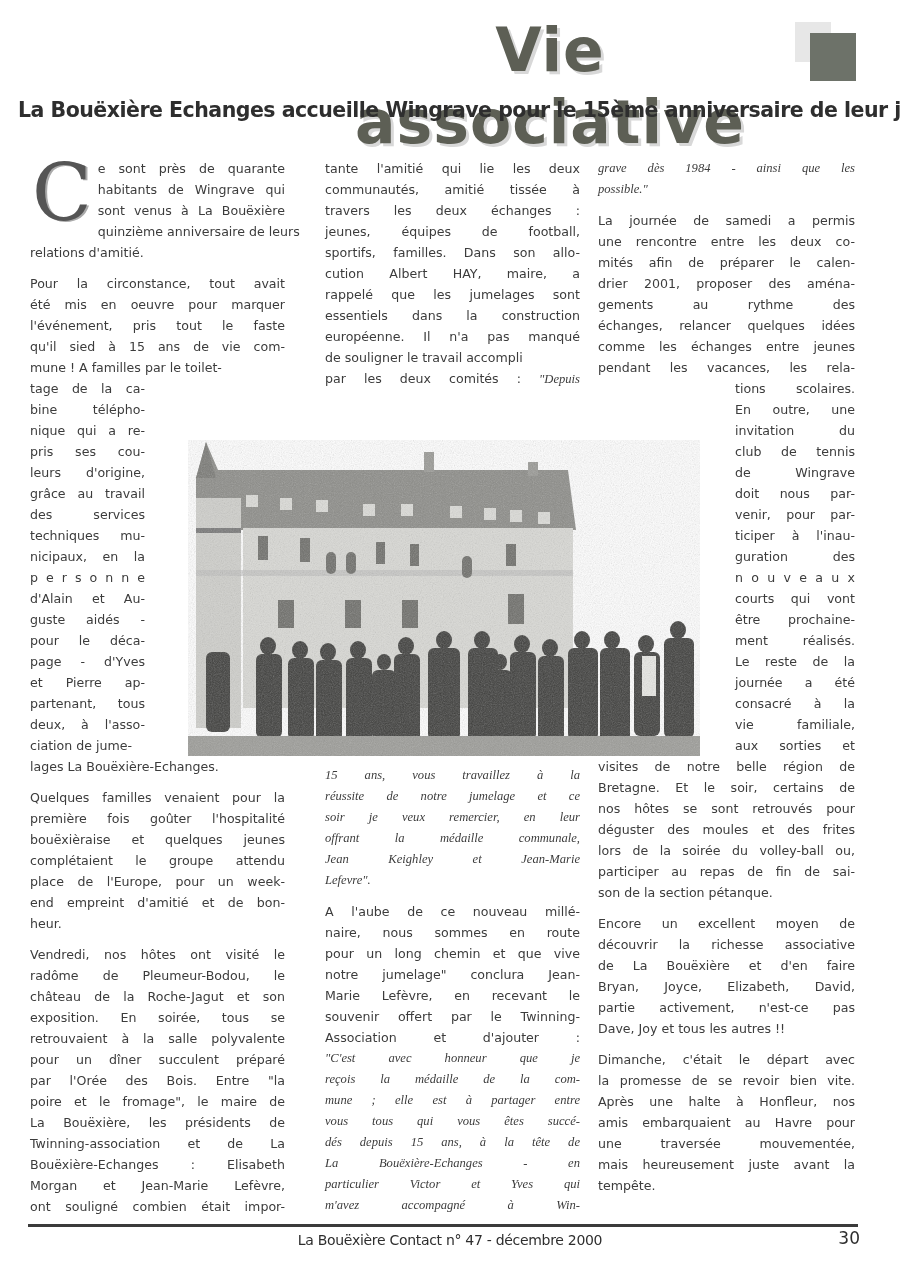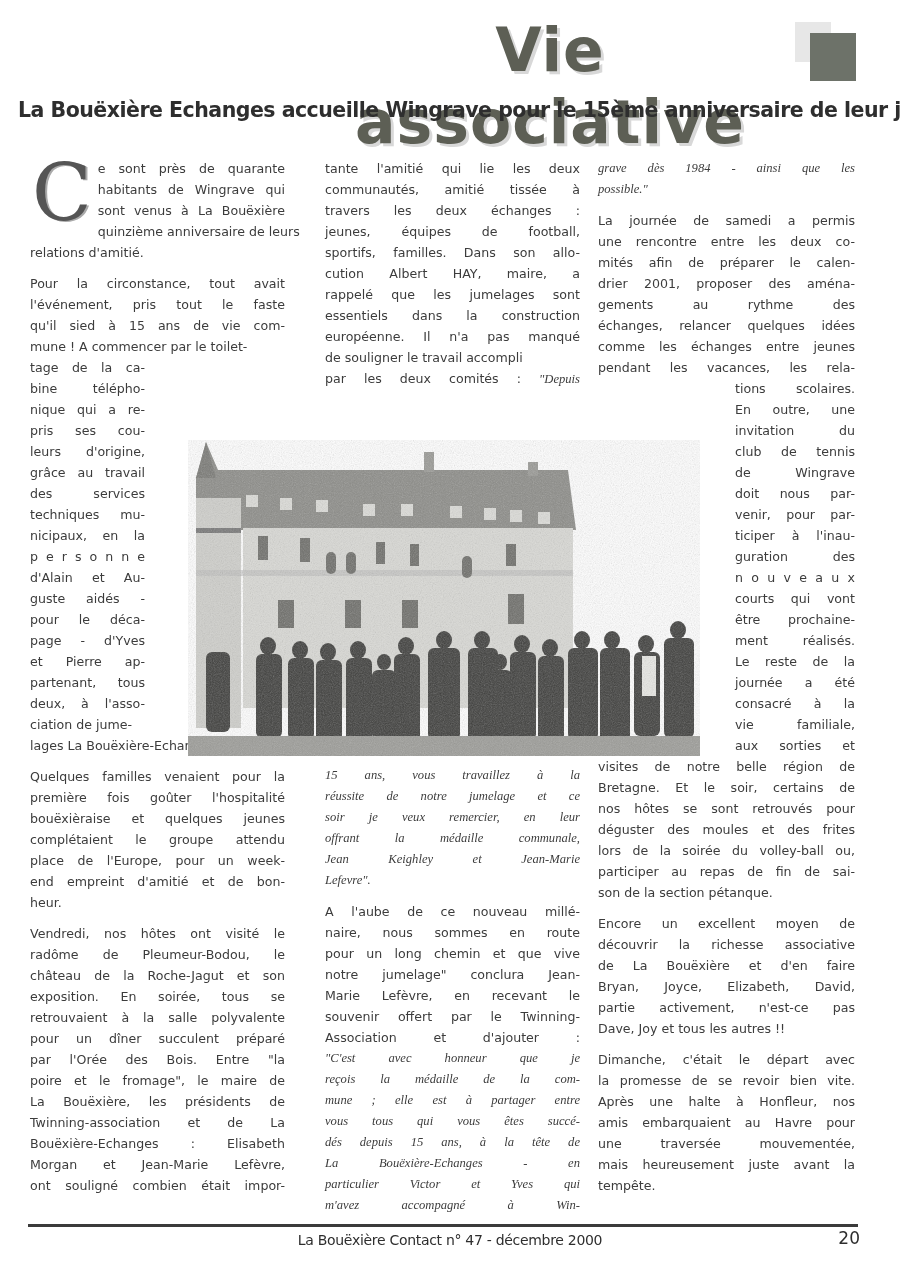--- a/index.html
+++ b/index.html
@@ -34,21 +34,21 @@
   <div class="section-title">Vie associative</div>
   <div class="title-square"></div>
   <div class="headline">La Bouëxière Echanges accueille Wingrave pour le 15ème anniversaire de leur jumelage</div>
 
   <div class="col" id="col1" style="left:30px; top:158px; width:255px;">
     <p>
       <span class="dropcap">C</span>
       <span><span class="line">e sont près de quarante</span><span class="line">habitants de Wingrave qui</span><span class="line">sont venus à La Bouëxière</span><span class="line">quinzième anniversaire de leurs</span><span class="line last">relations d'amitié.</span></span>
     </p>
     <p>
-      <span><span class="line">Pour la circonstance, tout avait</span><span class="line">l'événement, pris tout le faste</span><span class="line">qu'il sied à 15 ans de vie com-</span><span class="line last">mune ! A commencer par le toilet-</span></span>
+      <span><span class="line">Pour la circonstance, tout avait</span><span class="line">été mis en oeuvre pour marquer</span><span class="line">l'événement, pris tout le faste</span><span class="line">qu'il sied à 15 ans de vie com-</span><span class="line last">mune ! A familles par le toilet-</span></span>
       <span><span class="line" style="width: 115px;">tage de la ca-</span><span class="line" style="width: 115px;">bine téléphо-</span><span class="line" style="width: 115px;">nique qui a re-</span><span class="line" style="width: 115px;">pris ses cou-</span><span class="line" style="width: 115px;">leurs d'origine,</span><span class="line" style="width: 115px;">grâce au travail</span><span class="line" style="width: 115px;">des services</span><span class="line" style="width: 115px;">techniques mu-</span><span class="line" style="width: 115px;">nicipaux, en la</span><span class="line" style="width: 115px;">p e r s o n n e</span><span class="line" style="width: 115px;">d'Alain et Au-</span><span class="line" style="width: 115px;">guste aidés -</span><span class="line" style="width: 115px;">pour le déca-</span><span class="line" style="width: 115px;">page - d'Yves</span><span class="line" style="width: 115px;">et Pierre ap-</span><span class="line" style="width: 115px;">partenant, tous</span><span class="line" style="width: 115px;">deux, à l'asso-</span><span class="line last" style="width: 115px;">ciation de jume-</span></span>
       <span class="line last">lages La Bouëxière-Echanges.</span>
     </p>
     <p><span><span class="line">Quelques familles venaient pour la</span><span class="line">première fois goûter l'hospitalité</span><span class="line">bouëxièraise et quelques jeunes</span><span class="line">complétaient le groupe attendu</span><span class="line">place de l'Europe, pour un week-</span><span class="line">end empreint d'amitié et de bon-</span><span class="line last">heur.</span></span></p>
     <p><span><span class="line">Vendredi, nos hôtes ont visité le</span><span class="line">radôme de Pleumeur-Bodou, le</span><span class="line">château de la Roche-Jagut et son</span><span class="line">exposition. En soirée, tous se</span><span class="line">retrouvaient à la salle polyvalente</span><span class="line">pour un dîner succulent préparé</span><span class="line">par l'Orée des Bois. Entre "la</span><span class="line">poire et le fromage", le maire de</span><span class="line">La Bouëxière, les présidents de</span><span class="line">Twinning-association et de La</span><span class="line">Bouëxière-Echanges : Elisabeth</span><span class="line">Morgan et Jean-Marie Lefèvre,</span><span class="line">ont souligné combien était impor-</span></span></p>
   </div>
 
   <div class="col" id="col2" style="left:325px; top:158px; width:255px;">
     <p>
       <span><span class="line">tante l'amitié qui lie les deux</span><span class="line">communautés, amitié tissée à</span><span class="line">travers les deux échanges :</span><span class="line">jeunes, équipes de football,</span><span class="line">sportifs, familles. Dans son allo-</span><span class="line">cution Albert HAY, maire, a</span><span class="line">rappelé que les jumelages sont</span><span class="line">essentiels dans la construction</span><span class="line">européenne. Il n'a pas manqué</span><span class="line last">de souligner le travail accompli</span></span>
@@ -159,14 +159,14 @@
           <rect x="476" y="198" width="30" height="100" rx="6"></rect>
       </g>
       <rect x="454" y="216" width="14" height="40" fill="#e8e8e4"></rect>
       <rect x="0" y="296" width="512" height="20" fill="#9c9c98"></rect>
       <rect width="512" height="316" filter="url(#grain)"></rect>
     </svg>
   </div>
 
   <div class="footer-rule"></div>
   <div class="footer-text">La Bouëxière Contact n° 47 - décembre 2000</div>
-  <div class="page-num">20</div>
+  <div class="page-num">30</div>
 </div>
 
 </body></html>

